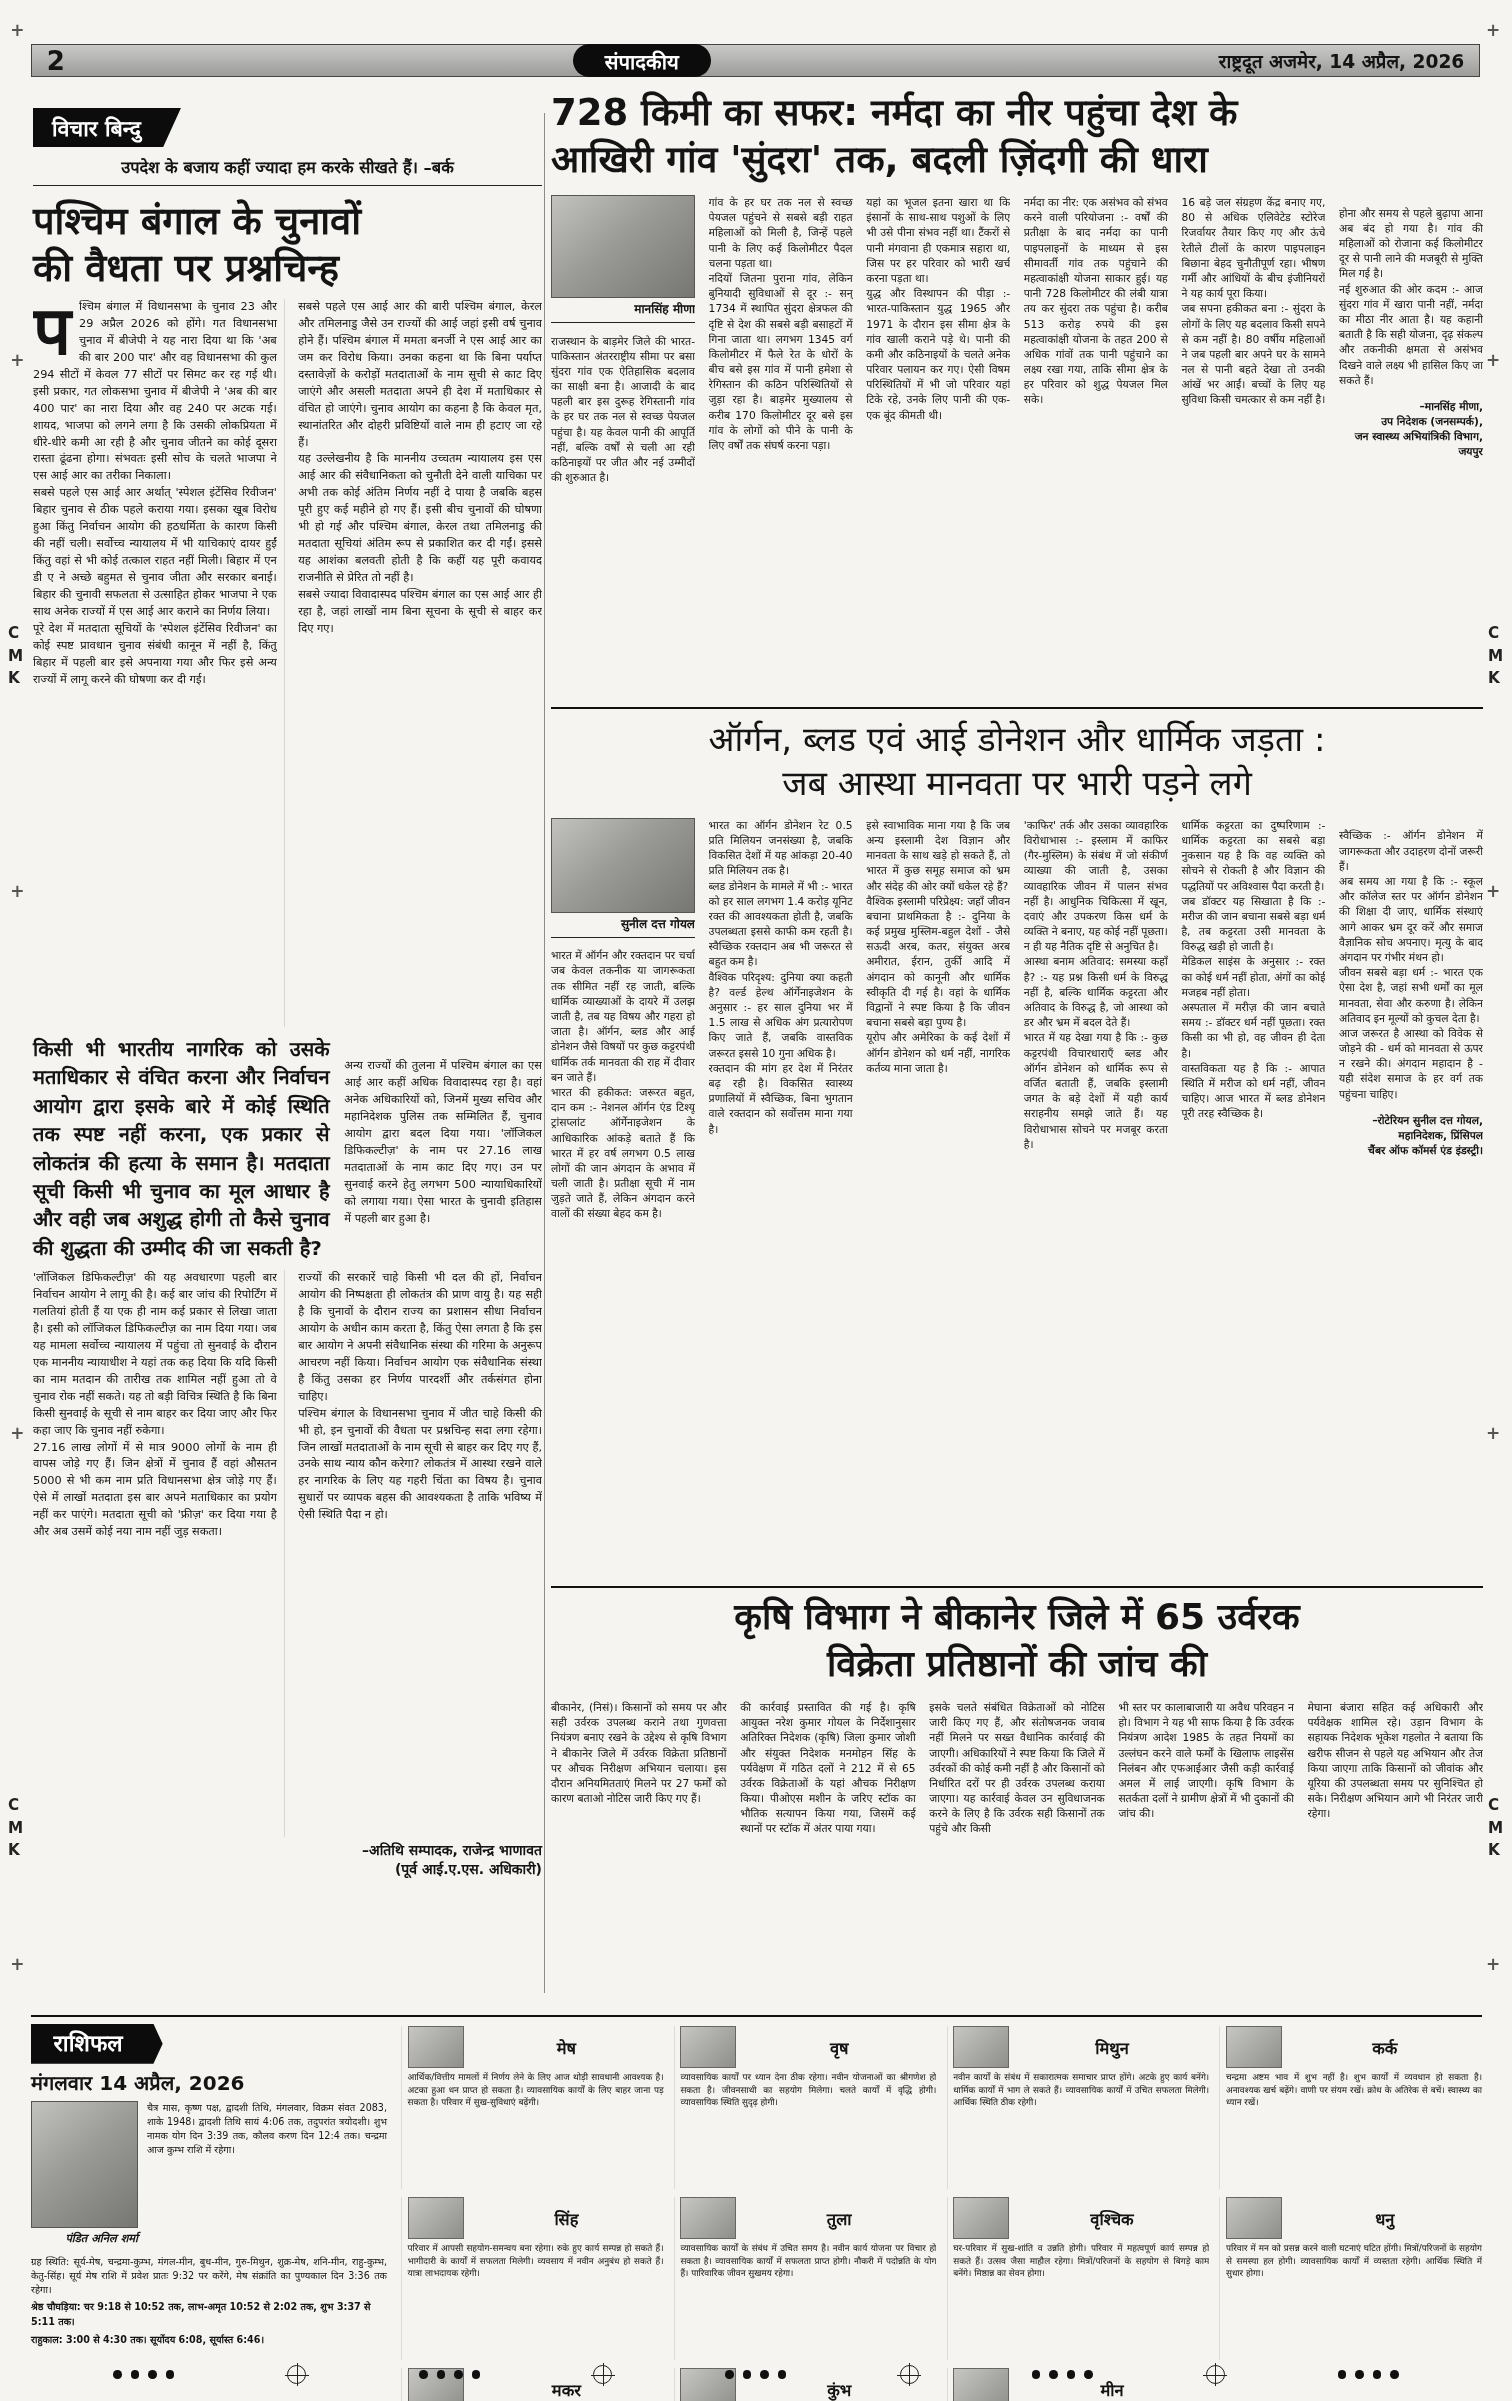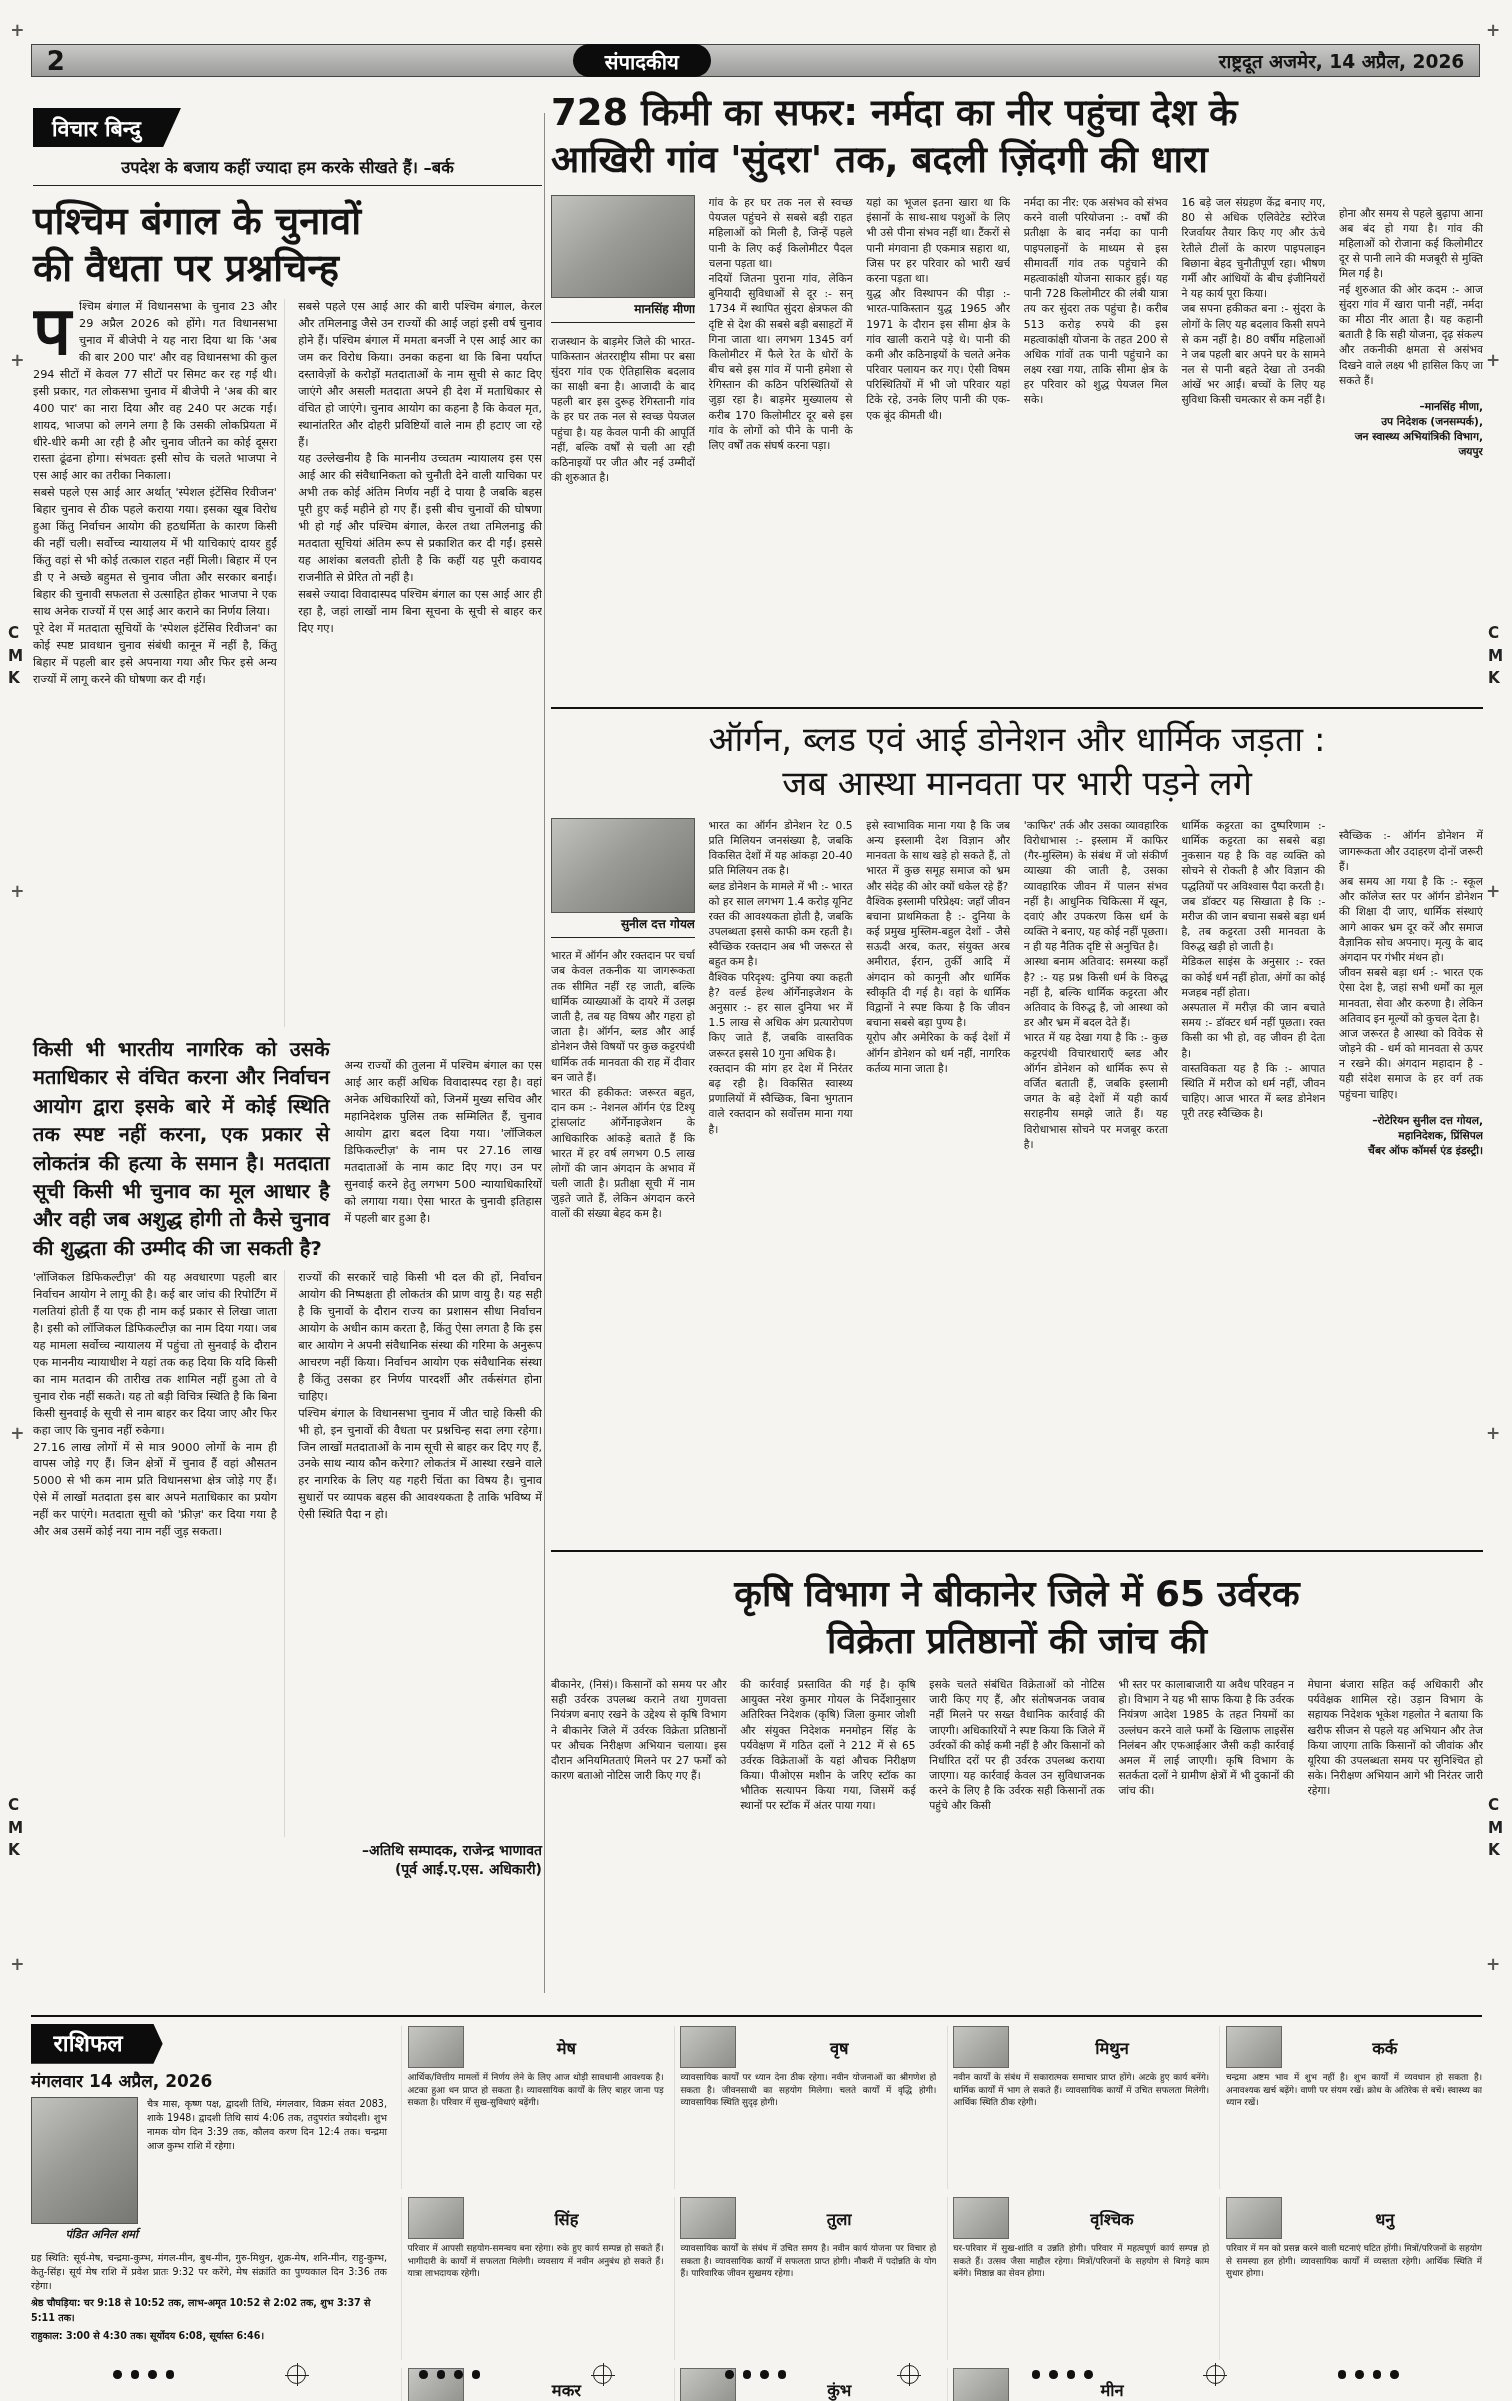--- a/index.html
+++ b/index.html
@@ -37,30 +37,30 @@
   .sig1{font-size:14px;}
   
   .art2{position:absolute;left:551px;top:89px;width:932px;}
   .hl2{font-size:37px;font-weight:bold;line-height:1.28;}
   .art2 .cols{margin-top:11.3px;height:439px;}
   .ph2{height:103px;}
   .art3{position:absolute;left:551px;top:707px;width:932px;border-top:2.3px solid #111;padding-top:8px;}
   .hl3{font-size:34px;font-weight:normal;line-height:1.3;text-align:center;}
   .art3 .cols{margin-top:12.4px;height:763px;}
   .ph3{height:95px;}
-  .art4{position:absolute;left:551px;top:1550px;width:932px;border-top:2.3px solid #111;padding-top:19px;}
+  .art4{position:absolute;left:551px;top:1586px;width:932px;border-top:2.3px solid #111;padding-top:6px;}
   .hl4{font-size:36px;font-weight:bold;line-height:1.3;text-align:center;}
   .art4 .cols{margin-top:12.4px;height:226px;}
   .vdiv{position:absolute;left:544px;top:113px;width:1.1px;height:1880px;background:#8d8b86;}
   
   .rashi{position:absolute;left:31px;top:2015px;width:1451px;height:346px;border-top:2.3px solid #111;padding-top:20px;box-sizing:border-box;}
   .rleft{position:absolute;left:0;top:6.8px;width:356px;}
   .rribbon{display:inline-block;background:#0c0c0c;color:#fff;font-size:22.6px;font-weight:bold;
            padding:3.4px 40px 5.6px 22.6px;clip-path:polygon(0 0,93% 0,100% 50%,93% 100%,0 100%);}
-  .rdate{font-size:17px;font-weight:bold;margin:5.6px 0 4.5px;}
+  .rdate{font-size:20px;font-weight:bold;margin:5.6px 0 4.5px;}
   .rrow{display:flex;gap:9px;}
   .astro{width:107px;}
   .astro .photo{height:127px;}
   .astro .caption{border-bottom:none;font-size:11.3px;font-style:italic;}
   .ptxt{flex:1;font-size:9.6px;line-height:1.45;text-align:justify;}
   .rlines{font-size:9.6px;line-height:1.5;margin-top:3.4px;font-weight:bold;}
   .zgrid{position:absolute;left:370px;top:9px;width:1081px;display:grid;
          grid-template-columns:repeat(4,1fr);grid-template-rows:163px 163px;gap:8px 10.2px;}
   .zcell{overflow:hidden;border-left:0.6px solid #dedcd6;padding-left:5.6px;}
   .zhead{display:flex;align-items:center;gap:5.6px;margin-bottom:3.4px;}

